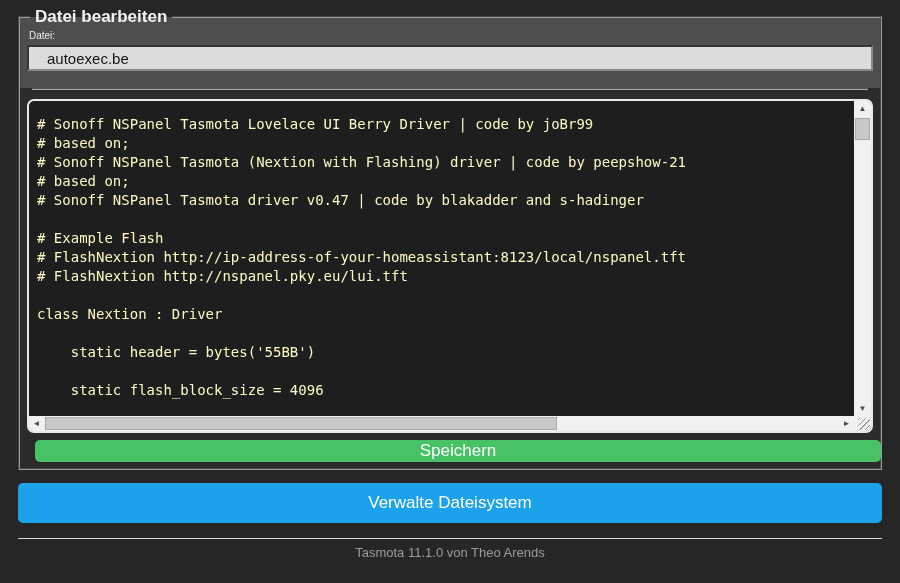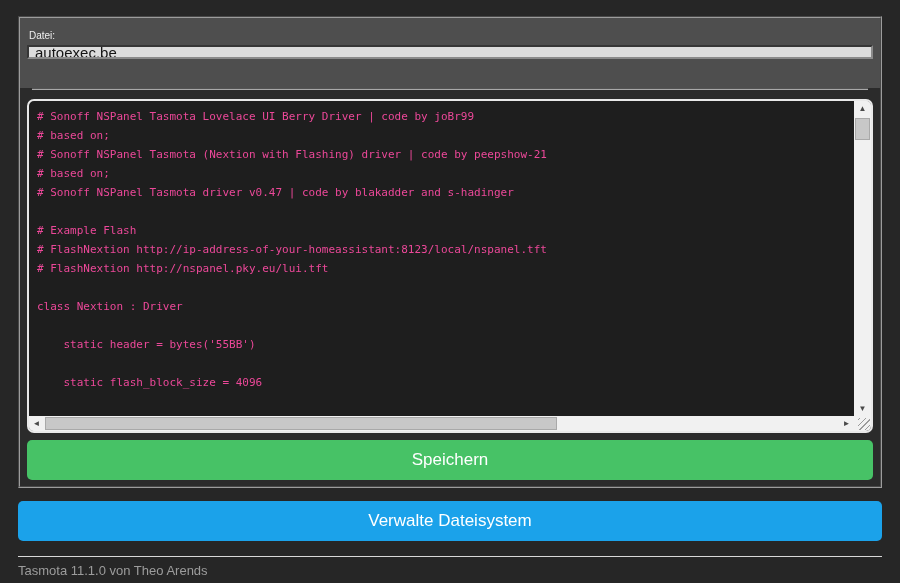--- a/index.html
+++ b/index.html
@@ -21,42 +21,42 @@
     position:absolute;
     top:-12px; left:10px;
     padding:0 5px;
     font-size:17px; font-weight:bold; color:#f2f2f2;
     line-height:21px;
     background:linear-gradient(180deg, #262626 0 52%, #4e4e4e 52% 100%);
   }
   .top-section { height:70px; padding-top:12px; }
   .file-label { font-size:10px; color:#eeeeee; margin:0 0 4px 2px; }
   .file-input {
-    display:block; width:100%; height:14px;
+    display:block; width:100%; height:26px;
     background:#dcdcdc; color:#141414;
     border:2px inset #8a8a8a;
     font-size:15px; font-family:"Liberation Sans", sans-serif;
-    padding:2px 6px;
+    padding:2px 18px;
   }
   .divider { border:none; border-top:2px groove #a8a8a8; margin:0 5px; }
   .editor-section { padding-top:9px; }
   .code-frame {
     position:relative;
     height:334px;
     background:#1e1e1e;
     border:2px solid #e9e9e9;
     border-radius:7px;
     overflow:hidden;
   }
   .code-text {
     position:absolute; top:0; left:0; right:17px; bottom:15px;
-    padding:6px 8px;
+    padding:14px 8px;
     font-family:"DejaVu Sans Mono", monospace;
-    font-size:11px; line-height:19px;
-    color:#ec4899;
+    font-size:14px; line-height:19px;
+    color:#fef9c3;
     white-space:pre;
     overflow:hidden;
   }
   
   .vscroll {
     position:absolute; top:0; right:0; bottom:15px; width:17px;
     background:#f1f1f1;
   }
   .scroll-btn {
     height:15px; width:100%;
@@ -91,30 +91,31 @@
     position:absolute; right:1px; bottom:1px; width:12px; height:12px;
     background:repeating-linear-gradient(315deg, transparent 0 3px, #9a9a9a 3px 4px);
   }
   .btn {
     display:block; width:100%;
     border:none; border-radius:5px;
     color:#ffffff; font-size:17px;
     font-family:"Liberation Sans", sans-serif;
     cursor:pointer;
   }
-  .save-btn { height:40px; margin-top:7px; background:#47c266; }
+  .save-btn { height:22px; margin-top:7px; background:#47c266;margin-left:8px; }
   .fs-btn   { height:40px; margin-top:13px; background:#1ba2ea; }
-  .footer { margin-top:15px; text-align:left; }
+  .footer { margin-top:15px; text-align:center; }
   .footer-divider { border:none; border-top:1px solid #d8d8d8; margin-bottom:4px; }
   .footer-credit { font-size:13px; color:#9c9c9c; display:inline-block; padding-top:2px; }
 </style>
 </head>
 <body>
 
 <div class="fieldset">
+  <div class="legend">Datei bearbeiten</div>
 
   <div class="top-section">
     <div class="file-label">Datei:</div>
     <input class="file-input" type="text" value="autoexec.be" style="">
   </div>
 
   <hr class="divider">
 
   <div class="editor-section">
     <div class="code-frame">

